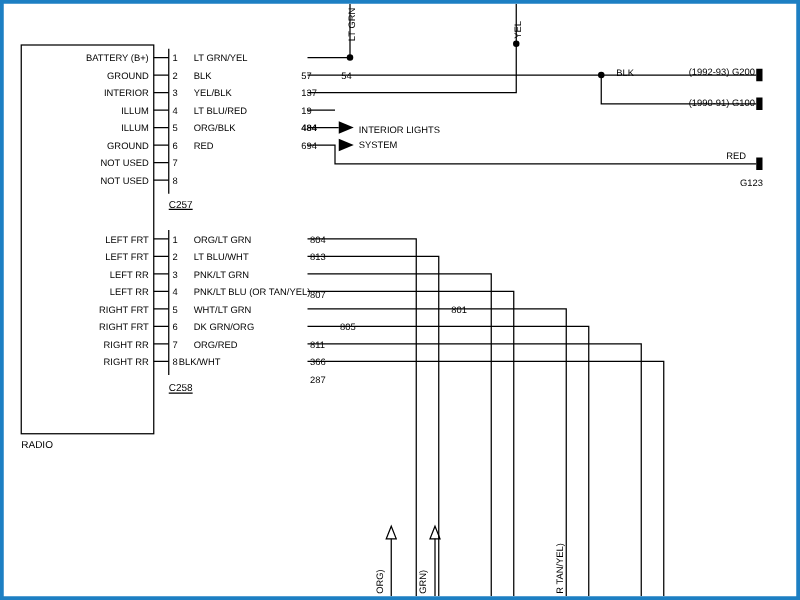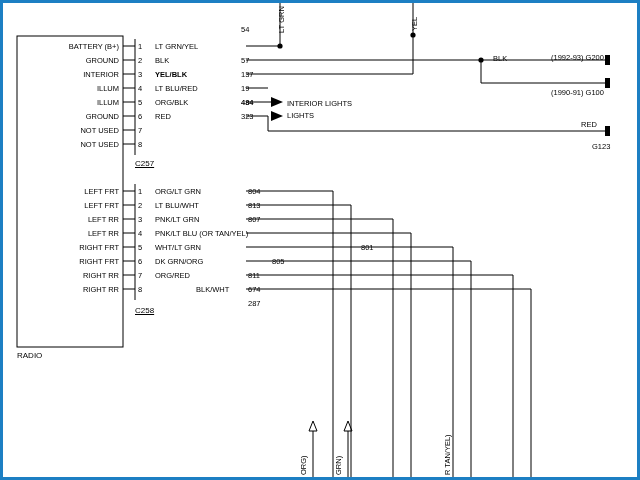--- a/index.html
+++ b/index.html
@@ -166,71 +166,71 @@
     <div class="pin" style="left:135px; top:53px;">2</div>
     <div class="pin" style="left:135px; top:67px;">3</div>
     <div class="pin" style="left:135px; top:81px;">4</div>
     <div class="pin" style="left:135px; top:95px;">5</div>
     <div class="pin" style="left:135px; top:109px;">6</div>
     <div class="pin" style="left:135px; top:123px;">7</div>
     <div class="pin" style="left:135px; top:137px;">8</div>
 
     <div class="lbl" style="left:152px; top:39px;text-align:right;">LT GRN/YEL</div>
     <div class="lbl" style="left:152px; top:53px;">BLK</div>
-    <div class="lbl" style="left:152px; top:67px;font-weight:bold;">YEL/BLK</div>
+    <div class="lbl" style="left:152px; top:67px;">YEL/BLK</div>
     <div class="lbl" style="left:152px; top:81px;">LT BLU/RED</div>
     <div class="lbl" style="left:152px; top:95px;">ORG/BLK</div>
     <div class="lbl" style="left:152px; top:109px;">RED</div>
 
-    <div class="lbl" style="left:238px; top:22px;">54</div>
+    <div class="lbl" style="left:238px; top:53px;padding-left:32px;">54</div>
     <div class="lbl" style="left:238px; top:53px;">57</div>
     <div class="lbl" style="left:238px; top:67px;">137</div>
     <div class="lbl" style="left:238px; top:81px;">19</div>
     <div class="lbl" style="left:238px; top:95px;font-weight:bold;">484</div>
-    <div class="lbl" style="left:238px; top:109px;">323</div>
+    <div class="lbl" style="left:238px; top:109px;">694</div>
 
     <div class="conn-title" style="left:132px; top:156px;">C257</div>
 
     <div class="pin" style="left:135px; top:184px;">1</div>
     <div class="pin" style="left:135px; top:198px;">2</div>
     <div class="pin" style="left:135px; top:212px;">3</div>
     <div class="pin" style="left:135px; top:226px;">4</div>
     <div class="pin" style="left:135px; top:240px;">5</div>
     <div class="pin" style="left:135px; top:254px;">6</div>
     <div class="pin" style="left:135px; top:268px;">7</div>
     <div class="pin" style="left:135px; top:282px;">8</div>
 
     <div class="lbl" style="left:152px; top:184px;">ORG/LT GRN</div>
     <div class="lbl" style="left:152px; top:198px;">LT BLU/WHT</div>
     <div class="lbl" style="left:152px; top:212px;">PNK/LT GRN</div>
     <div class="lbl" style="left:152px; top:226px;">PNK/LT BLU (OR TAN/YEL)</div>
     <div class="lbl" style="left:152px; top:240px;">WHT/LT GRN</div>
     <div class="lbl" style="left:152px; top:254px;">DK GRN/ORG</div>
     <div class="lbl" style="left:152px; top:268px;">ORG/RED</div>
-    <div class="lbl" style="left:161px; top:282px;padding-left:32px;">BLK/WHT</div>
+    <div class="lbl" style="left:140px; top:282px;">BLK/WHT</div>
 
     <div class="lbl" style="left:245px; top:184px;">804</div>
     <div class="lbl" style="left:245px; top:198px;">813</div>
-    <div class="lbl" style="left:245px; top:212px;">807</div>
+    <div class="lbl" style="left:245px; top:228px;">807</div>
     <div class="lbl" style="left:358px; top:240px;">801</div>
     <div class="lbl" style="left:245px; top:254px;padding-left:24px;">805</div>
     <div class="lbl" style="left:245px; top:268px;">811</div>
-    <div class="lbl" style="left:245px; top:282px;">674</div>
+    <div class="lbl" style="left:245px; top:282px;">366</div>
     <div class="lbl" style="left:245px; top:296px;">287</div>
 
     <div class="conn-title" style="left:132px; top:303px;">C258</div>
 
     <div class="lbl" style="left:284px; top:96px;">INTERIOR LIGHTS</div>
-    <div class="lbl" style="left:284px; top:108px;">LIGHTS</div>
+    <div class="lbl" style="left:284px; top:108px;">SYSTEM</div>
 
     <div class="lbl" style="left:490px; top:51px;">BLK</div>
     <div class="lbl" style="left:578px; top:117px;">RED</div>
 
     <div class="lbl" style="left:548px; top:50px;text-align:center;">(1992-93) G200</div>
-    <div class="lbl" style="left:548px; top:75px;margin-top:10px;">(1990-91) G100</div>
+    <div class="lbl" style="left:548px; top:75px;">(1990-91) G100</div>
     <div class="lbl" style="left:589px; top:139px;">G123</div>
 
     <div class="lbl vert" style="left:274px; top:30px;">LT GRN</div>
     <div class="lbl vert" style="left:407px; top:28px;">YEL</div>
 
     <div class="lbl vert" style="left:296px; top:472px;">ORG)</div>
     <div class="lbl vert" style="left:331px; top:472px;">GRN)</div>
     <div class="lbl vert" style="left:440px; top:472px;">R TAN/YEL)</div>
 
   </div>

